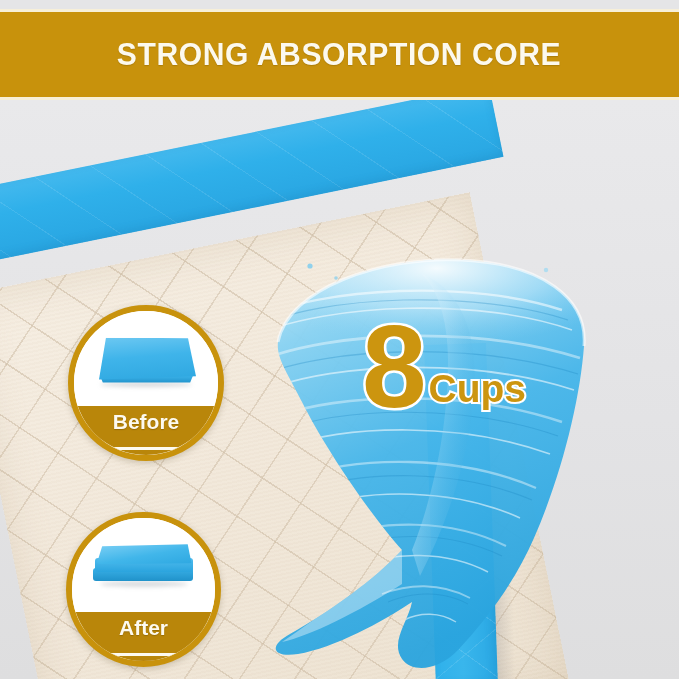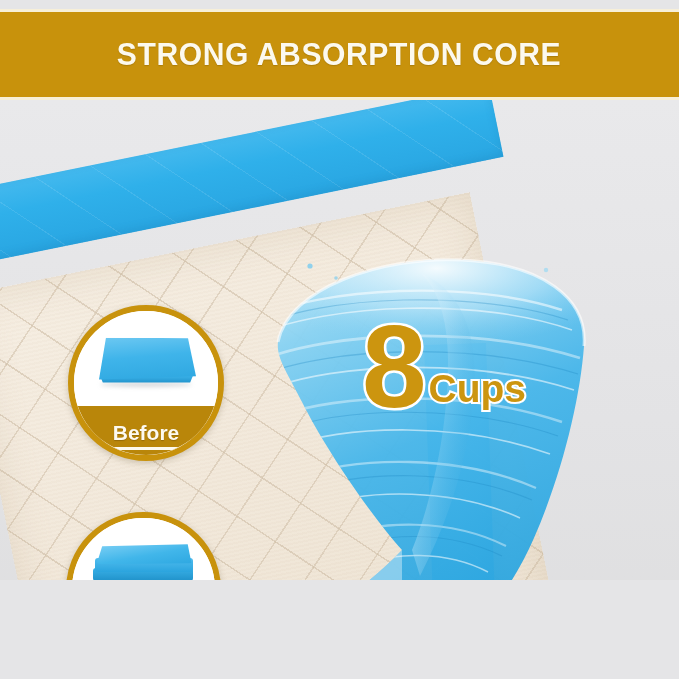--- a/index.html
+++ b/index.html
@@ -4,21 +4,21 @@
 <style>
   html,body{margin:0;padding:0;}
   body{
     width:679px;height:679px;
     background:#e5e5e7;
     font-family:"Liberation Sans", sans-serif;
     overflow:hidden;
   }
   .stage{
     position:relative;
-    width:679px;height:580px;
+    width:679px;height:679px;
     background:#e5e5e7;
     overflow:hidden;
   }
 
   
   .banner-wrap{
     position:absolute;left:0;top:9px;width:679px;height:91px;
   }
   .banner-rule{
     position:absolute;left:0;width:679px;height:3px;background:#f7efd8;
@@ -139,21 +139,21 @@
   .badge.after{left:66px;top:412px;width:143px;height:143px;}
 
   .badge-photo{
     position:absolute;left:0;top:0;right:0;height:66%;
     display:flex;align-items:center;justify-content:center;
     background:#ffffff;
   }
   .badge-caption{
     position:absolute;left:0;right:0;bottom:0;height:34%;
     background:#b9860a;
-    display:flex;align-items:center;justify-content:center;
+    display:flex;align-items:flex-start;justify-content:center;
     padding-top:4px;
     box-sizing:border-box;
   }
   .badge-caption span{
     color:#fdfaf0;font-weight:bold;font-size:21px;
     text-shadow:0 1px 1px rgba(100,70,0,.4);
     font-family:"Liberation Sans", sans-serif;
   }
   .badge-caption::after{
     content:"";position:absolute;left:24%;right:24%;bottom:5px;height:3px;
@@ -315,16 +315,19 @@
 
     <div class="badge after">
       <div class="badge-photo">
         <div class="mini-fold">
           <div class="shadow"></div>
           <div class="lyr l1"></div>
           <div class="lyr l2"></div>
           <div class="lyr l3"></div>
         </div>
       </div>
+      <div class="badge-caption">
+        <span>After</span>
+      </div>
     </div>
 
   </div>
 </div>
 
 </body></html>

